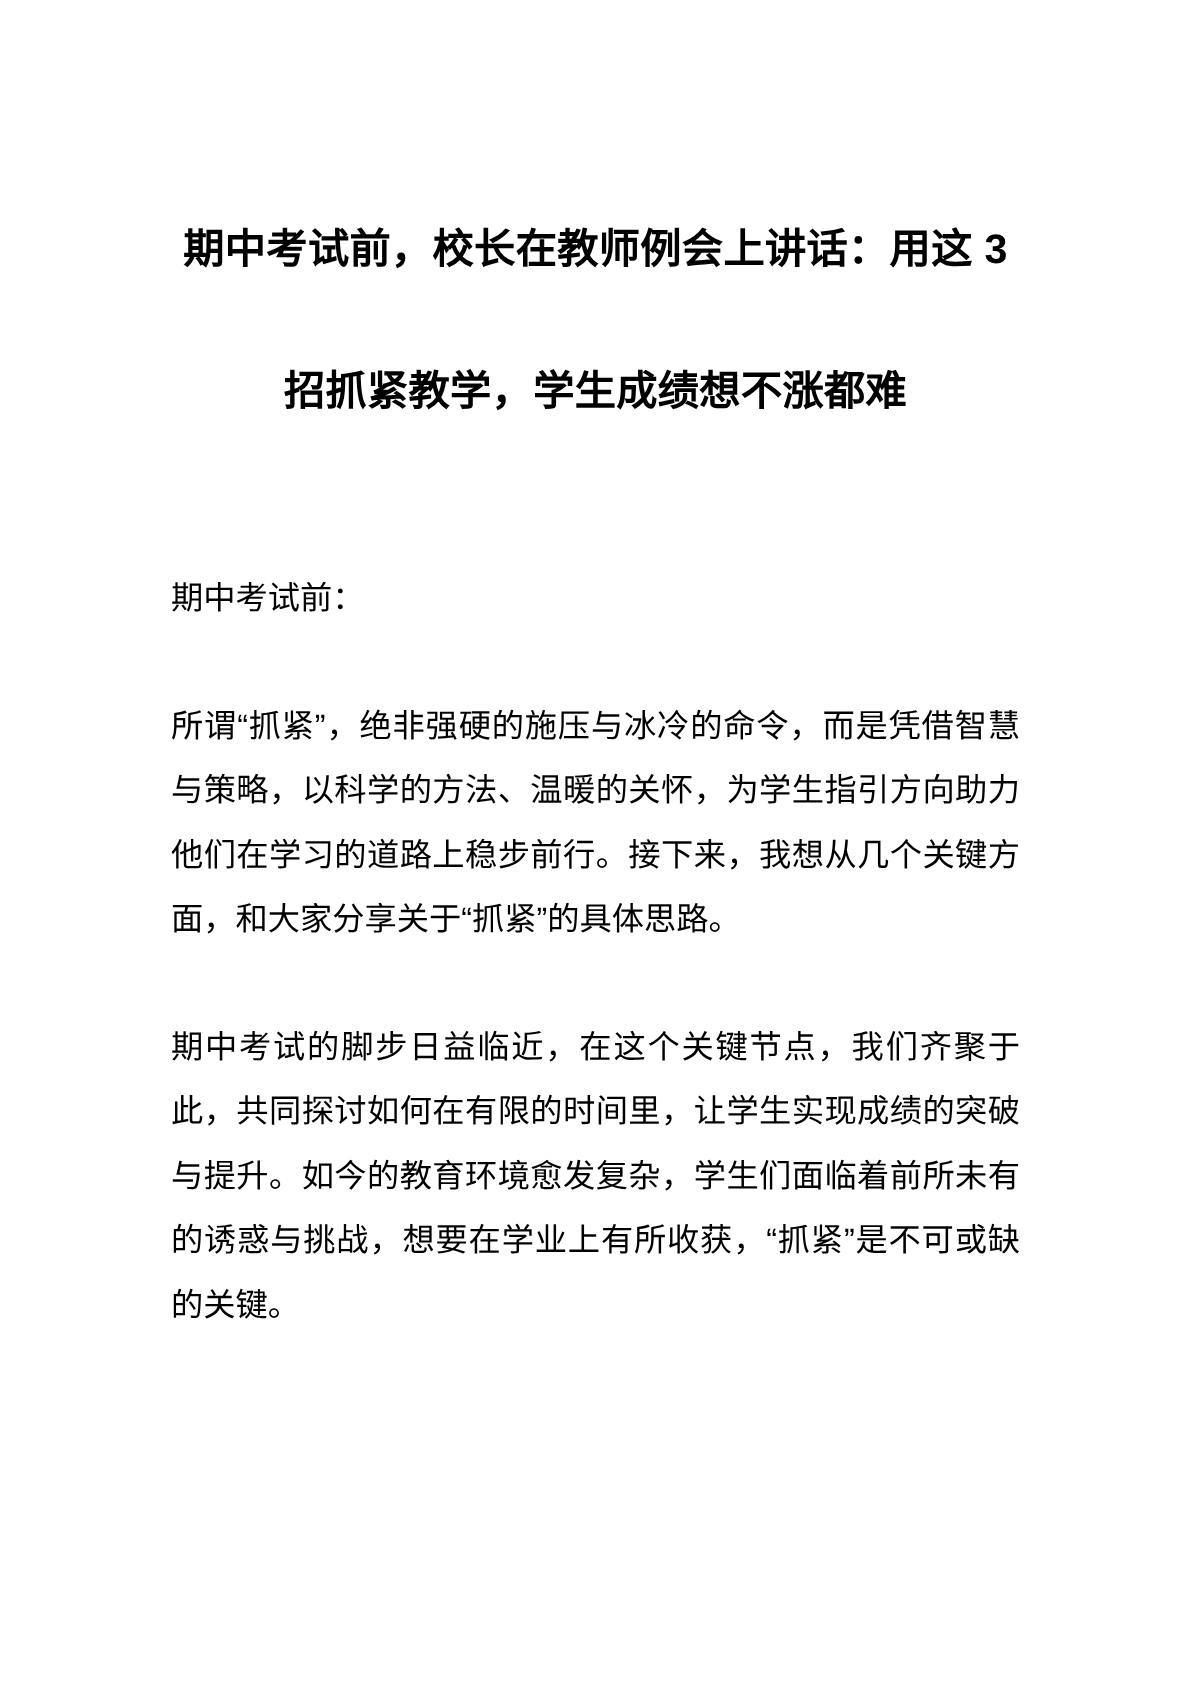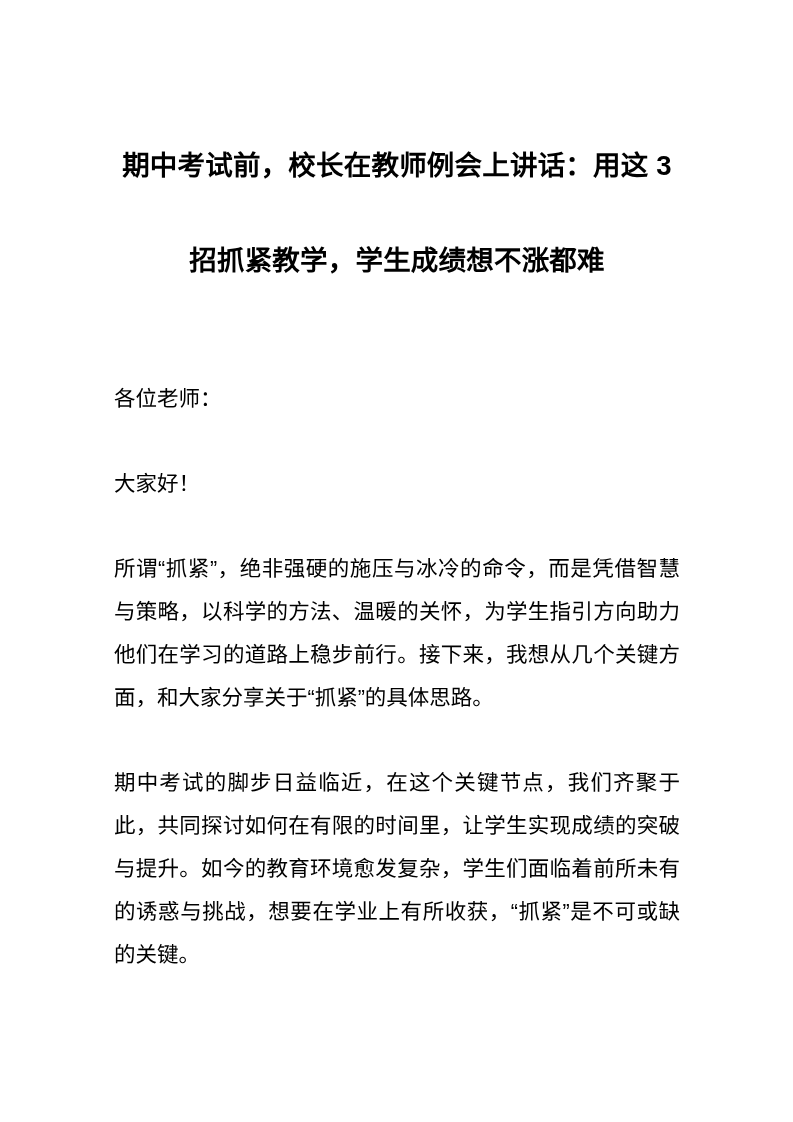--- a/index.html
+++ b/index.html
@@ -73,23 +73,22 @@
 </style>
 </head>
 <body>
 
 <div class="page">
 
   <h1 class="doc-title"><span>期中考试前，校长在教师例会上讲话：用这 3 招抓紧教学，学生成绩想不涨都难</span></h1>
 
   <div class="body-col">
 
-    <p class="para short">各位老师：</p>
+    <p class="para short">期中考试前：</p>
 
-    <p class="para short">大家好！</p>
 
     <p class="para">所谓“抓紧”，绝非强硬的施压与冰冷的命令，而是凭借智慧与策略，以科学的方法、温暖的关怀，为学生指引方向助力他们在学习的道路上稳步前行。接下来，我想从几个关键方面，和大家分享关于“抓紧”的具体思路。</p>
 
     <p class="para">期中考试的脚步日益临近，在这个关键节点，我们齐聚于此，共同探讨如何在有限的时间里，让学生实现成绩的突破与提升。如今的教育环境愈发复杂，学生们面临着前所未有的诱惑与挑战，想要在学业上有所收获，“抓紧”是不可或缺的关键。</p>
 
   </div>
 
 </div>
 
 </body></html>

